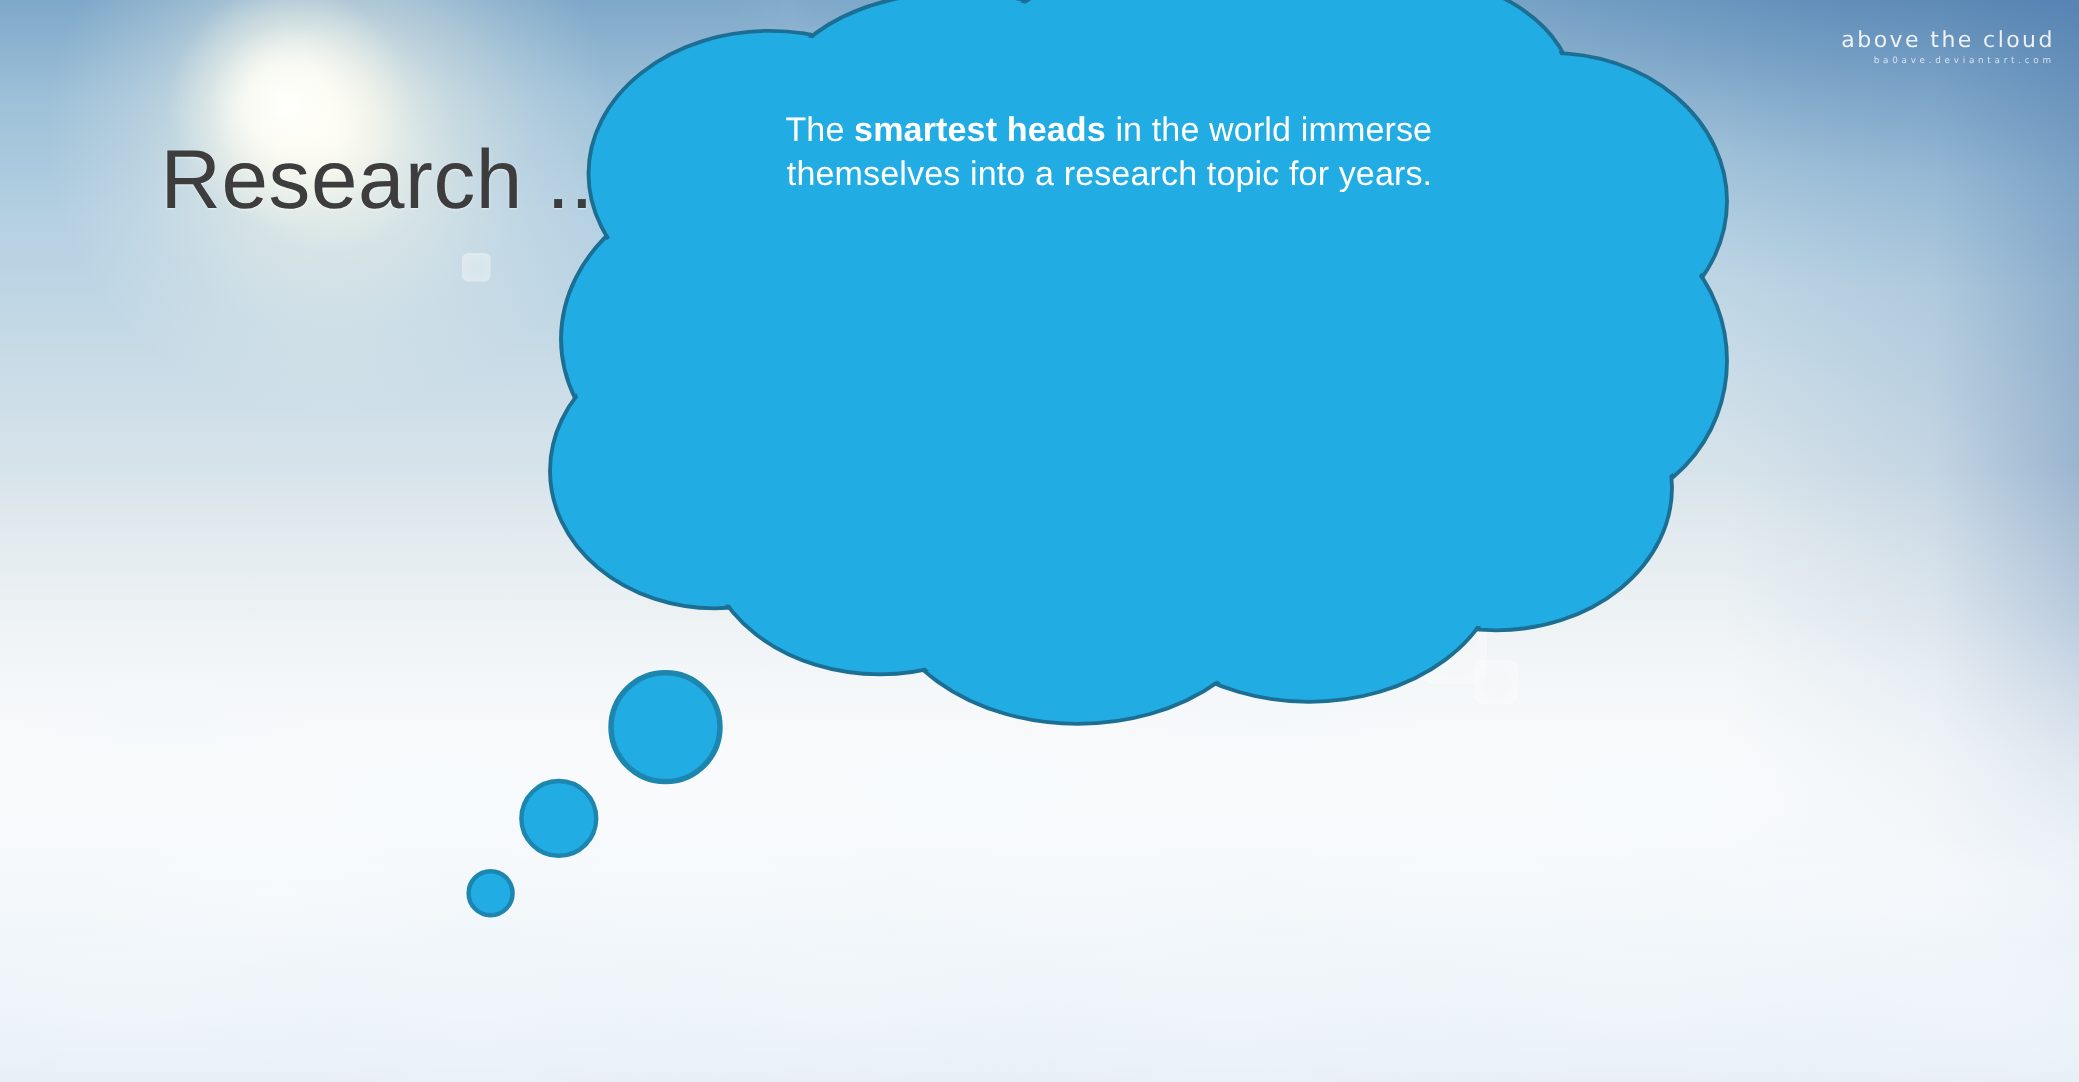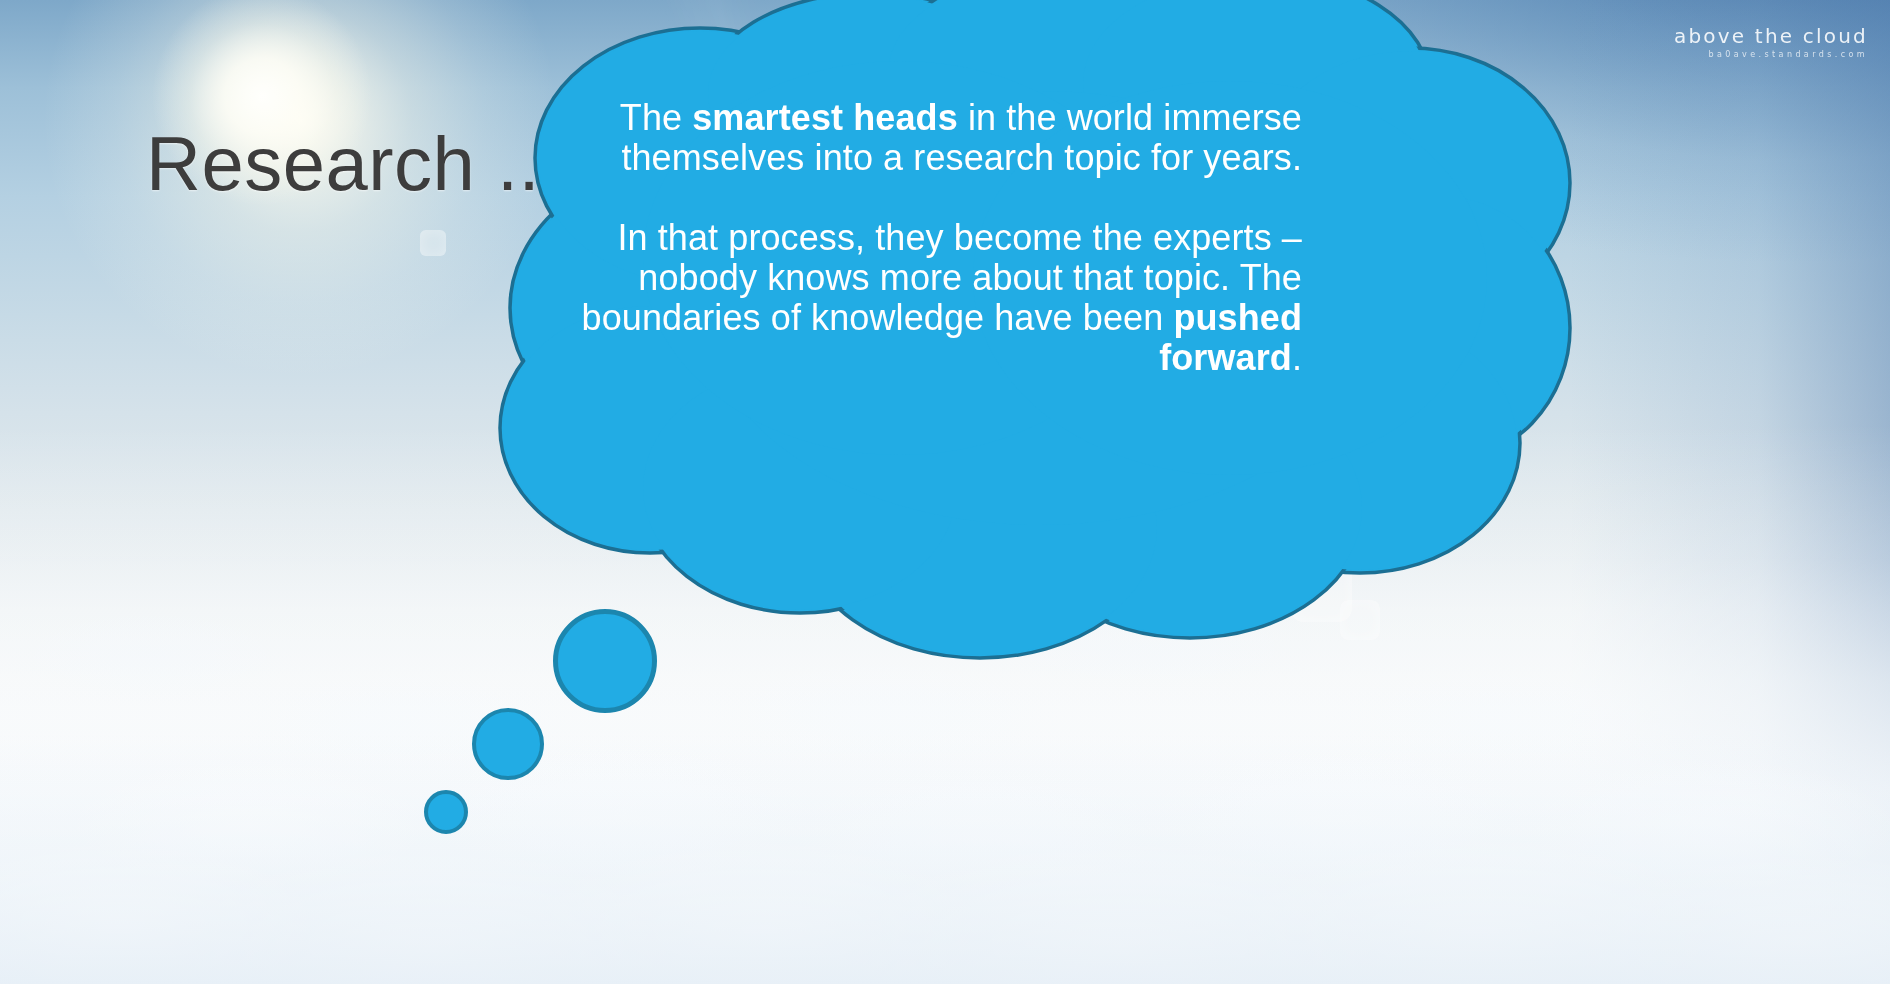--- a/index.html
+++ b/index.html
@@ -142,21 +142,21 @@
   }
   #trail-bubble-1 { left:553px; top:609px; width:104px; height:104px; }
   #trail-bubble-2 { left:472px; top:708px; width:72px;  height:72px;  border-width:4px; }
   #trail-bubble-3 { left:424px; top:790px; width:44px;  height:44px;  border-width:4px; }
 
   
   #bubble-text {
     position:absolute; left:560px; top:98px;
     width:742px;
     color:#ffffff;
-    font-size:36px;
+    font-size:31px;
     line-height:40px;
     text-align:right;
     font-weight:400;
     letter-spacing:0.1px;
   }
   #bubble-text p { margin:0; }
   #bubble-text .spacer { height:40px; }
   #bubble-text b { font-weight:700; }
   #bubble-text .p3 { width:760px; margin-left:-18px; }
 </style>
@@ -174,21 +174,21 @@
   <div class="bg-layer sun-core"></div>
   <div class="bg-layer flare-streaks"></div>
 
   <div class="bokeh" style="left:1290px; top:560px; width:62px; height:62px;"></div>
   <div class="bokeh" style="left:1340px; top:600px; width:40px; height:40px; background:rgba(255,255,255,0.16);"></div>
   <div class="bokeh" style="left:1180px; top:500px; width:34px; height:34px; background:rgba(255,255,255,0.14);"></div>
   <div class="bokeh" style="left:420px;  top:230px; width:26px; height:26px; background:rgba(255,255,255,0.22);"></div>
 
   <div id="watermark">
     <div class="wm-main">above the cloud</div>
-    <div class="wm-sub">ba0ave.standards.com</div>
+    <div class="wm-sub">ba0ave.deviantart.com</div>
   </div>
 
   <div id="slide-title">Research ...</div>
 
   <div id="thought-bubble">
     <svg viewBox="0 0 1160 680" preserveAspectRatio="none" aria-hidden="true">
       <g fill="#22ace4" stroke="#1c6f93" stroke-width="3.5">
 
         <ellipse cx="300" cy="300" rx="190" ry="150"></ellipse>
         <ellipse cx="250" cy="420" rx="150" ry="125"></ellipse>
@@ -229,19 +229,16 @@
 
   <div class="trail-bubble" id="trail-bubble-1"></div>
   <div class="trail-bubble" id="trail-bubble-2"></div>
   <div class="trail-bubble" id="trail-bubble-3"></div>
 
   <div id="bubble-text">
     <p class="p1">
       <span>The </span><b>smartest heads</b><span> in the world immerse themselves into a research topic for years.</span>
     </p>
     <div class="spacer"></div>
-    <p class="p2">
-      <span>In that process, they become the experts – nobody knows more about that topic. The boundaries of knowledge have been </span><b>pushed forward</b><span>.</span>
-    </p>
     <div class="spacer"></div>
   </div>
 
 </div>
 
 </body></html>

